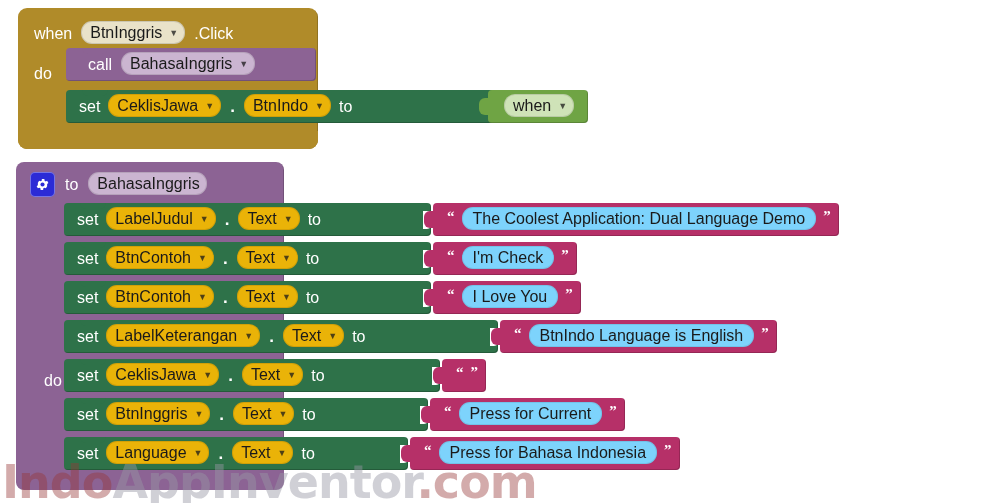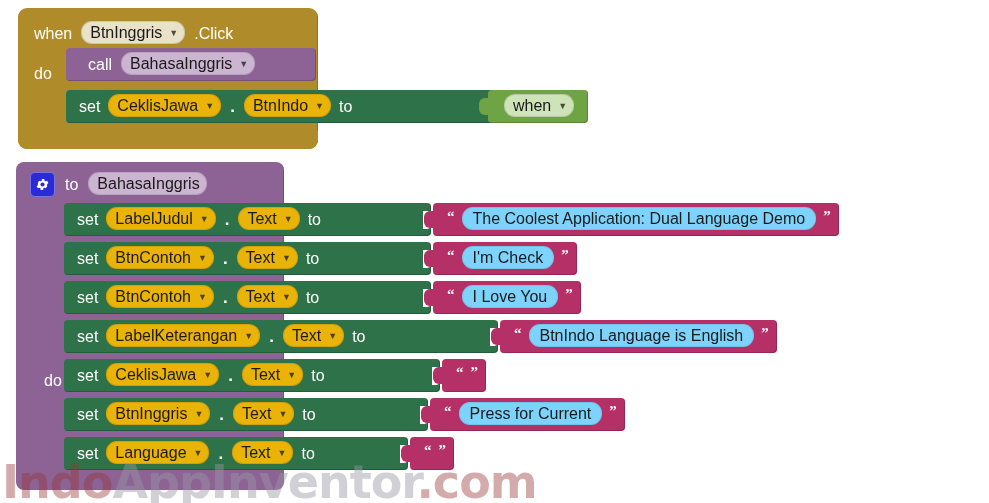--- a/index.html
+++ b/index.html
@@ -494,20 +494,21 @@
     <span class="field fld-green">
       <span>Text</span>
       <span class="caret">▼</span>
     </span>
     <span class="label-w">to</span>
     <span class="socket" style="right:-1px; top:8px;"></span>
   </div>
   <div class="blk text-blk" style="left:410px; top:437px;">
     <span class="plug" style="background:#b63068;"></span>
     <span class="quote">“</span>
+    <span class="field fld-text">Press for Bahasa Indonesia</span>
     <span class="quote">”</span>
   </div>
 
   <div class="watermark">
     <span class="wm-a">Indo</span><span class="wm-b">AppInventor</span><span class="wm-a">.com</span>
   </div>
 
 </div>
 
 </body></html>

